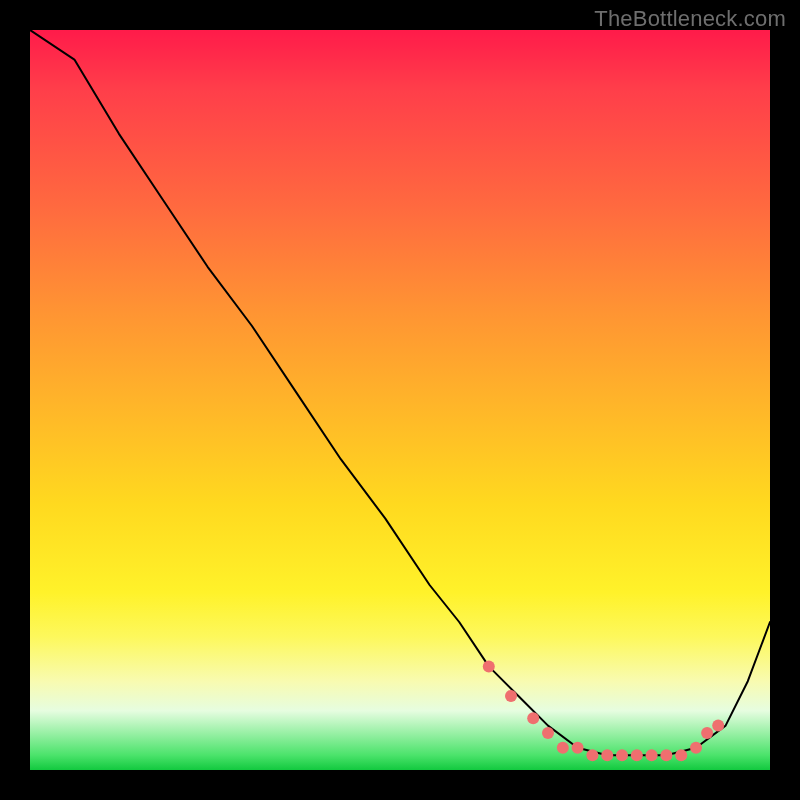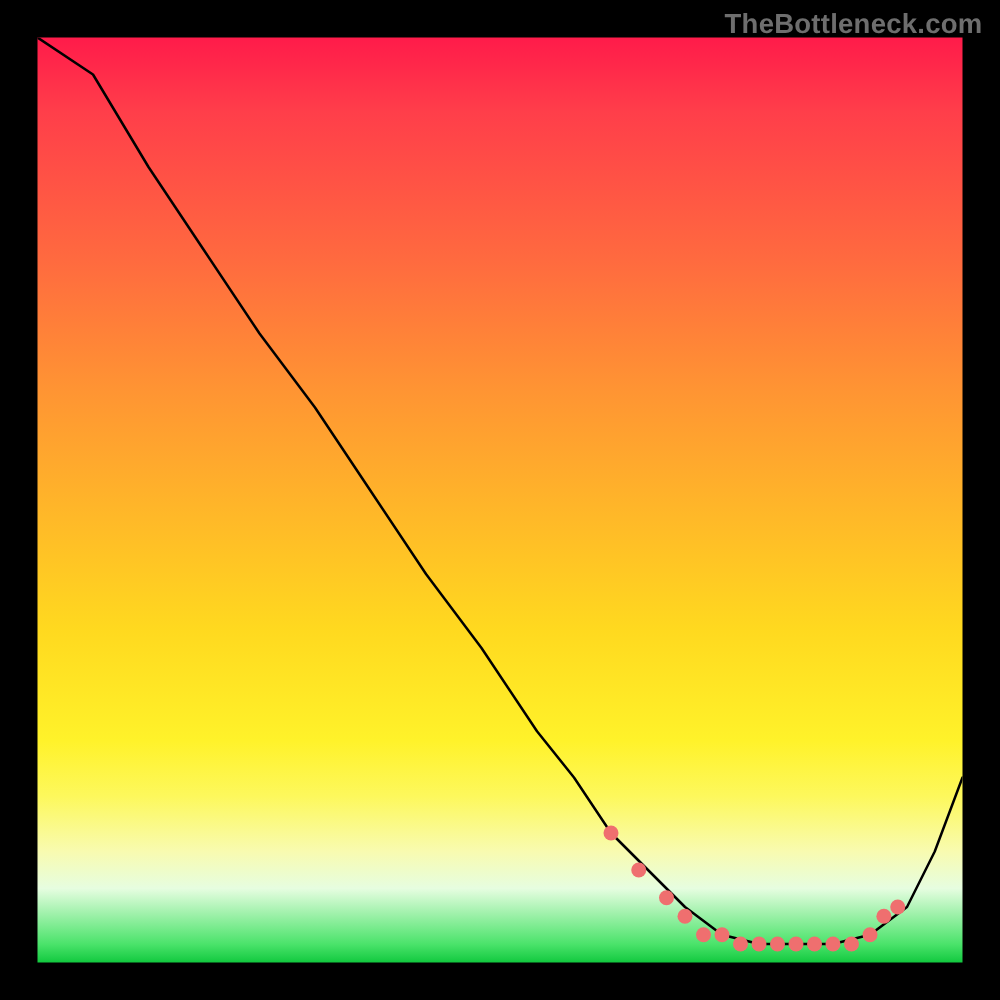--- a/index.html
+++ b/index.html
@@ -10,21 +10,21 @@
     height: 800px;
     background: #000;
   }
   .watermark {
     position: absolute;
     top: 6px;
     right: 14px;
     color: #6e6e6e;
     font-family: Arial, Helvetica, sans-serif;
     font-size: 22px;
-    font-weight: 700;
+    font-weight: 400;
     letter-spacing: 0.2px;
     user-select: none;
   }
   .plot-area {
     position: absolute;
     left: 30px;
     top: 30px;
     width: 740px;
     height: 740px;
     background: linear-gradient(

